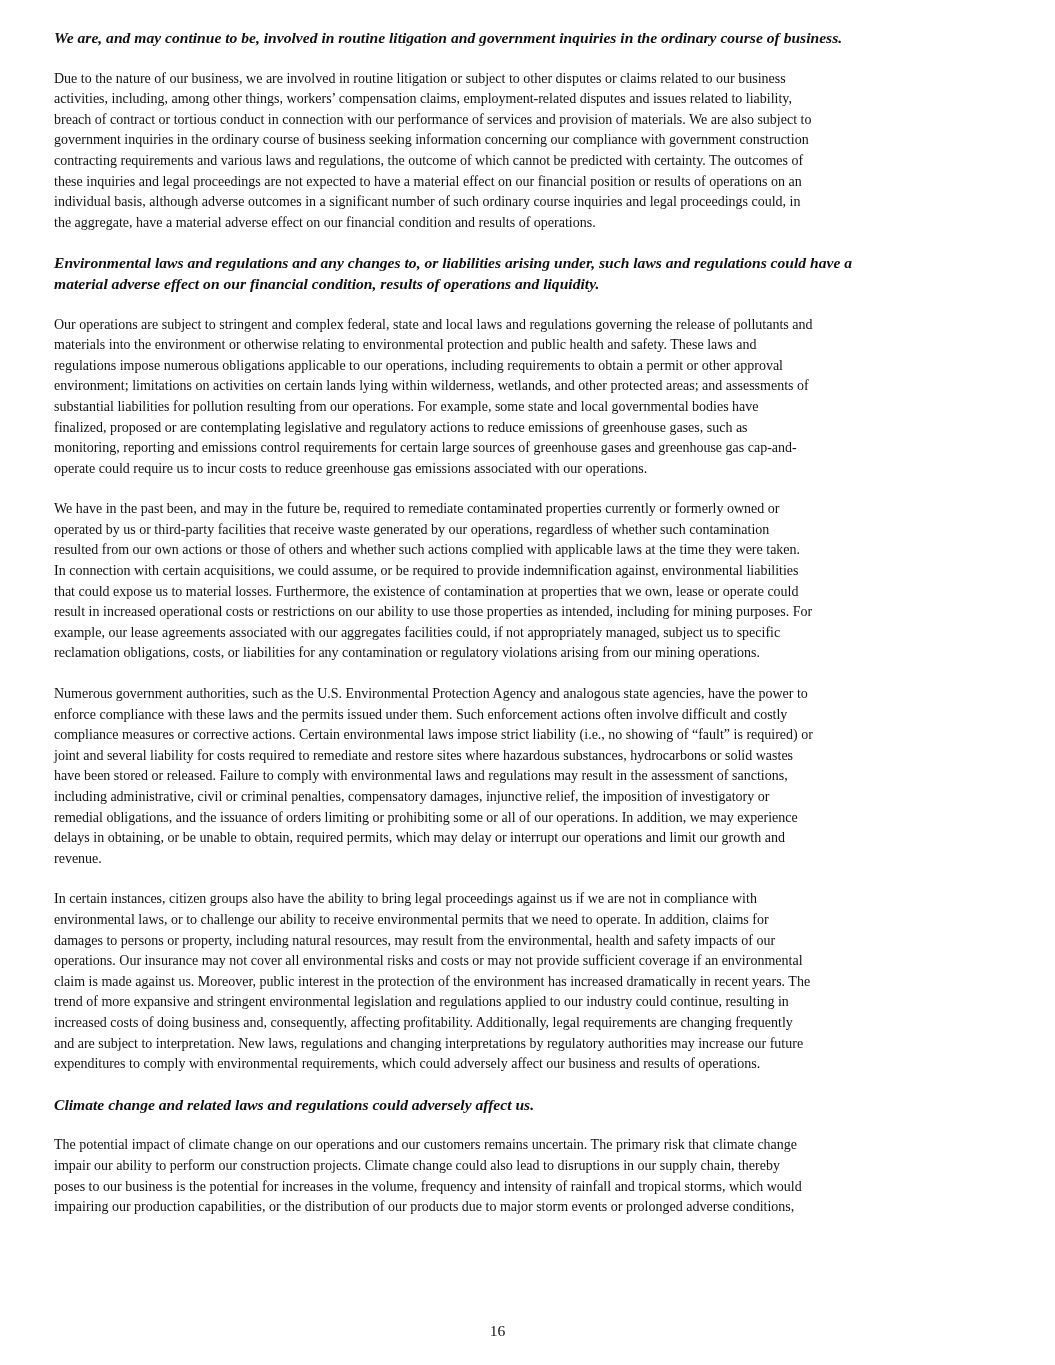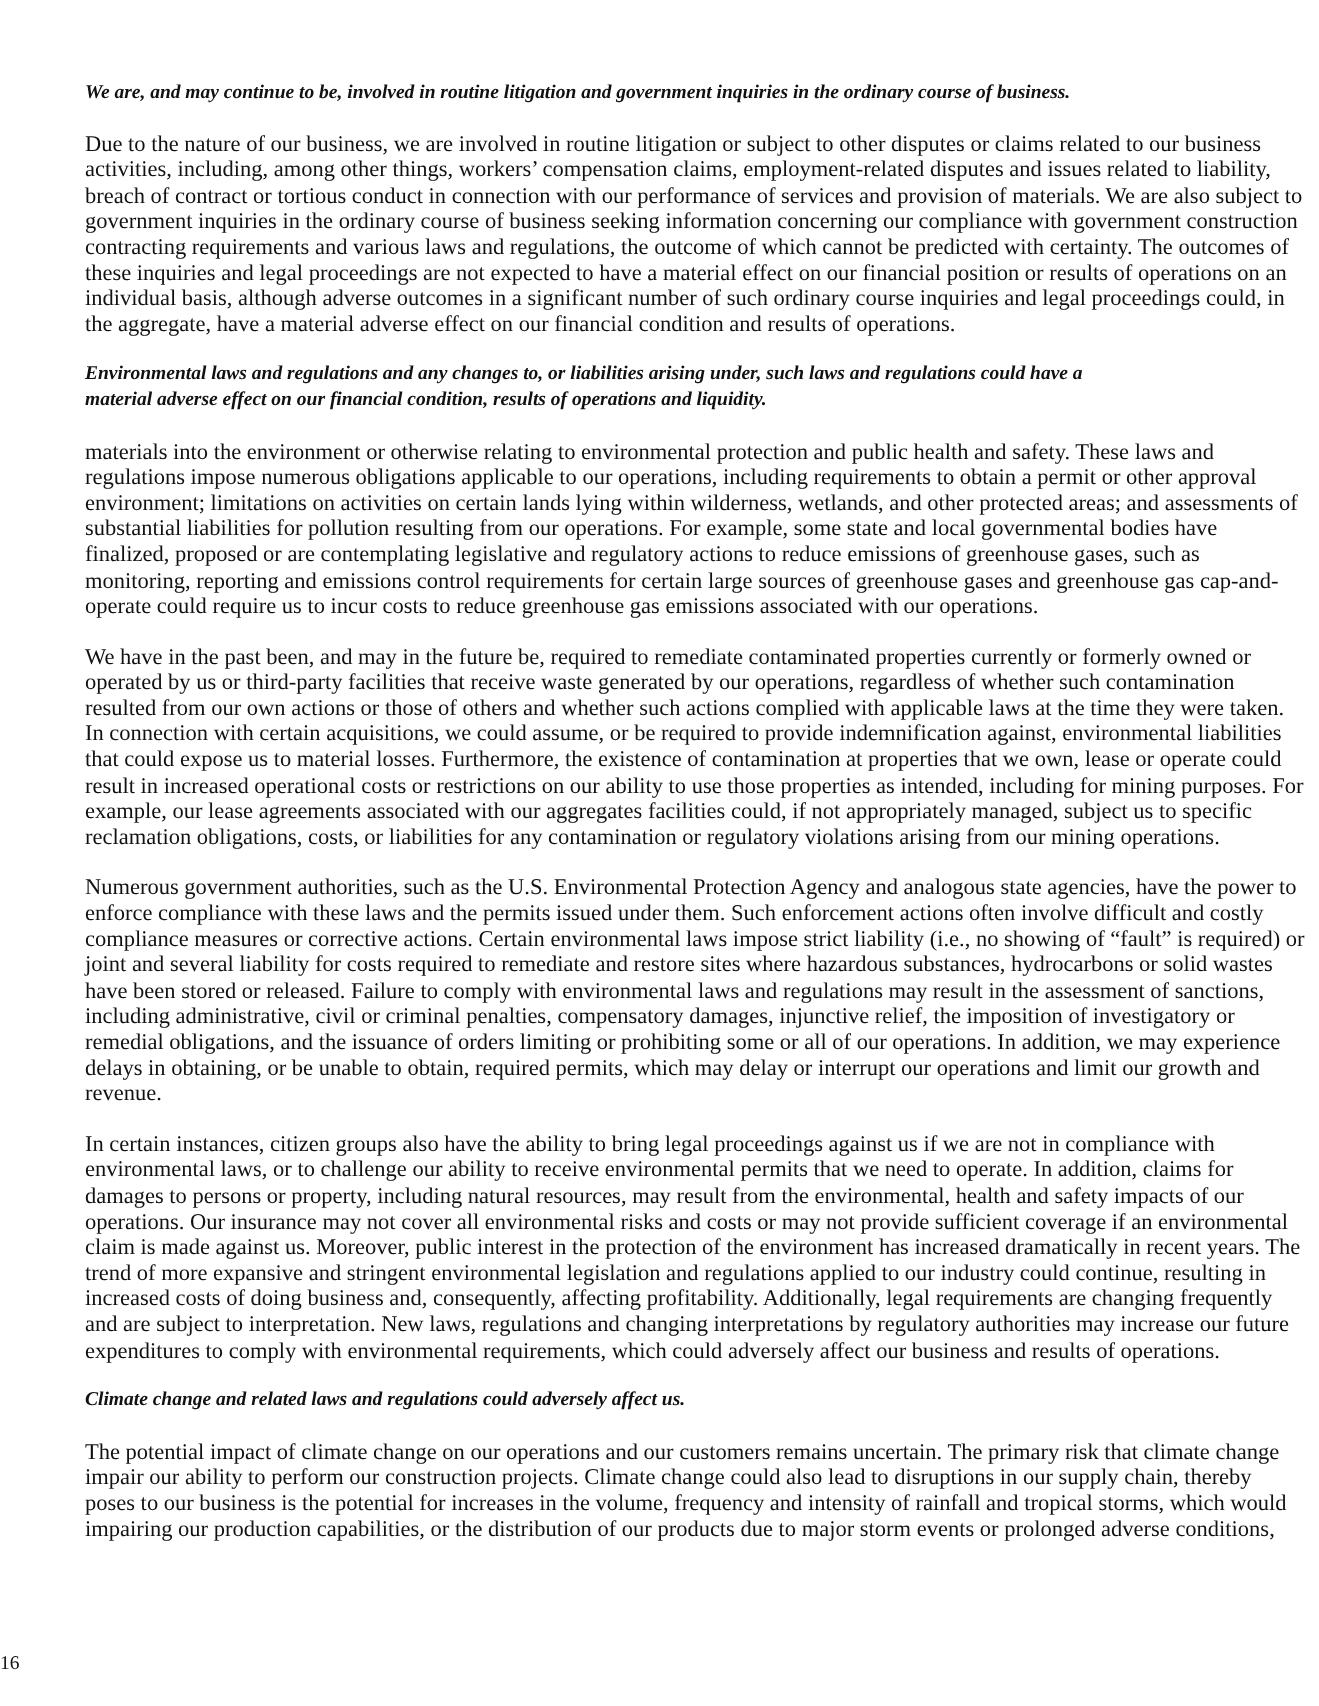--- a/index.html
+++ b/index.html
@@ -10,47 +10,47 @@
     body {
       width: 1055px;
       height: 1365px;
       position: relative;
       overflow: hidden;
       font-family: "Liberation Serif", "DejaVu Serif", serif;
       color: #111111;
     }
     .page {
       position: absolute;
-      left: 68px;
+      left: 54px;
       top: 28px;
       width: 945px;
-      margin-top: 36px;
     }
     .heading {
       font-weight: bold;
       font-style: italic;
       font-size: 15.6px;
       line-height: 20.6px;
       margin: 0;
       white-space: nowrap;
     }
     .para {
-      font-size: 18px;
+      font-size: 14px;
       line-height: 20.6px;
       margin: 0;
       white-space: nowrap;
     }
     .line { display: block; }
     .gap-after-heading { height: 20px; }
     .gap-after-para { height: 20px; }
     .page-number {
       position: absolute;
       left: 0;
       width: 995px;
       top: 1321px;
+      text-align: center;
       font-size: 15.6px;
       line-height: 20px;
     }
   </style>
 </head>
 <body>
 
 <div class="page">
 
   <section>
@@ -72,20 +72,21 @@
   </section>
 
   <section>
     <p class="heading">
       <span class="line">Environmental laws and regulations and any changes to, or liabilities arising under, such laws and regulations could have a</span>
       <span class="line">material adverse effect on our financial condition, results of operations and liquidity.</span>
     </p>
     <div class="gap-after-heading"></div>
 
     <p class="para">
+      <span class="line">Our operations are subject to stringent and complex federal, state and local laws and regulations governing the release of pollutants and</span>
       <span class="line">materials into the environment or otherwise relating to environmental protection and public health and safety. These laws and</span>
       <span class="line">regulations impose numerous obligations applicable to our operations, including requirements to obtain a permit or other approval</span>
       <span class="line">environment; limitations on activities on certain lands lying within wilderness, wetlands, and other protected areas; and assessments of</span>
       <span class="line">substantial liabilities for pollution resulting from our operations. For example, some state and local governmental bodies have</span>
       <span class="line">finalized, proposed or are contemplating legislative and regulatory actions to reduce emissions of greenhouse gases, such as</span>
       <span class="line">monitoring, reporting and emissions control requirements for certain large sources of greenhouse gases and greenhouse gas cap-and-</span>
       <span class="line">operate could require us to incur costs to reduce greenhouse gas emissions associated with our operations.</span>
     </p>
     <div class="gap-after-para"></div>
 

